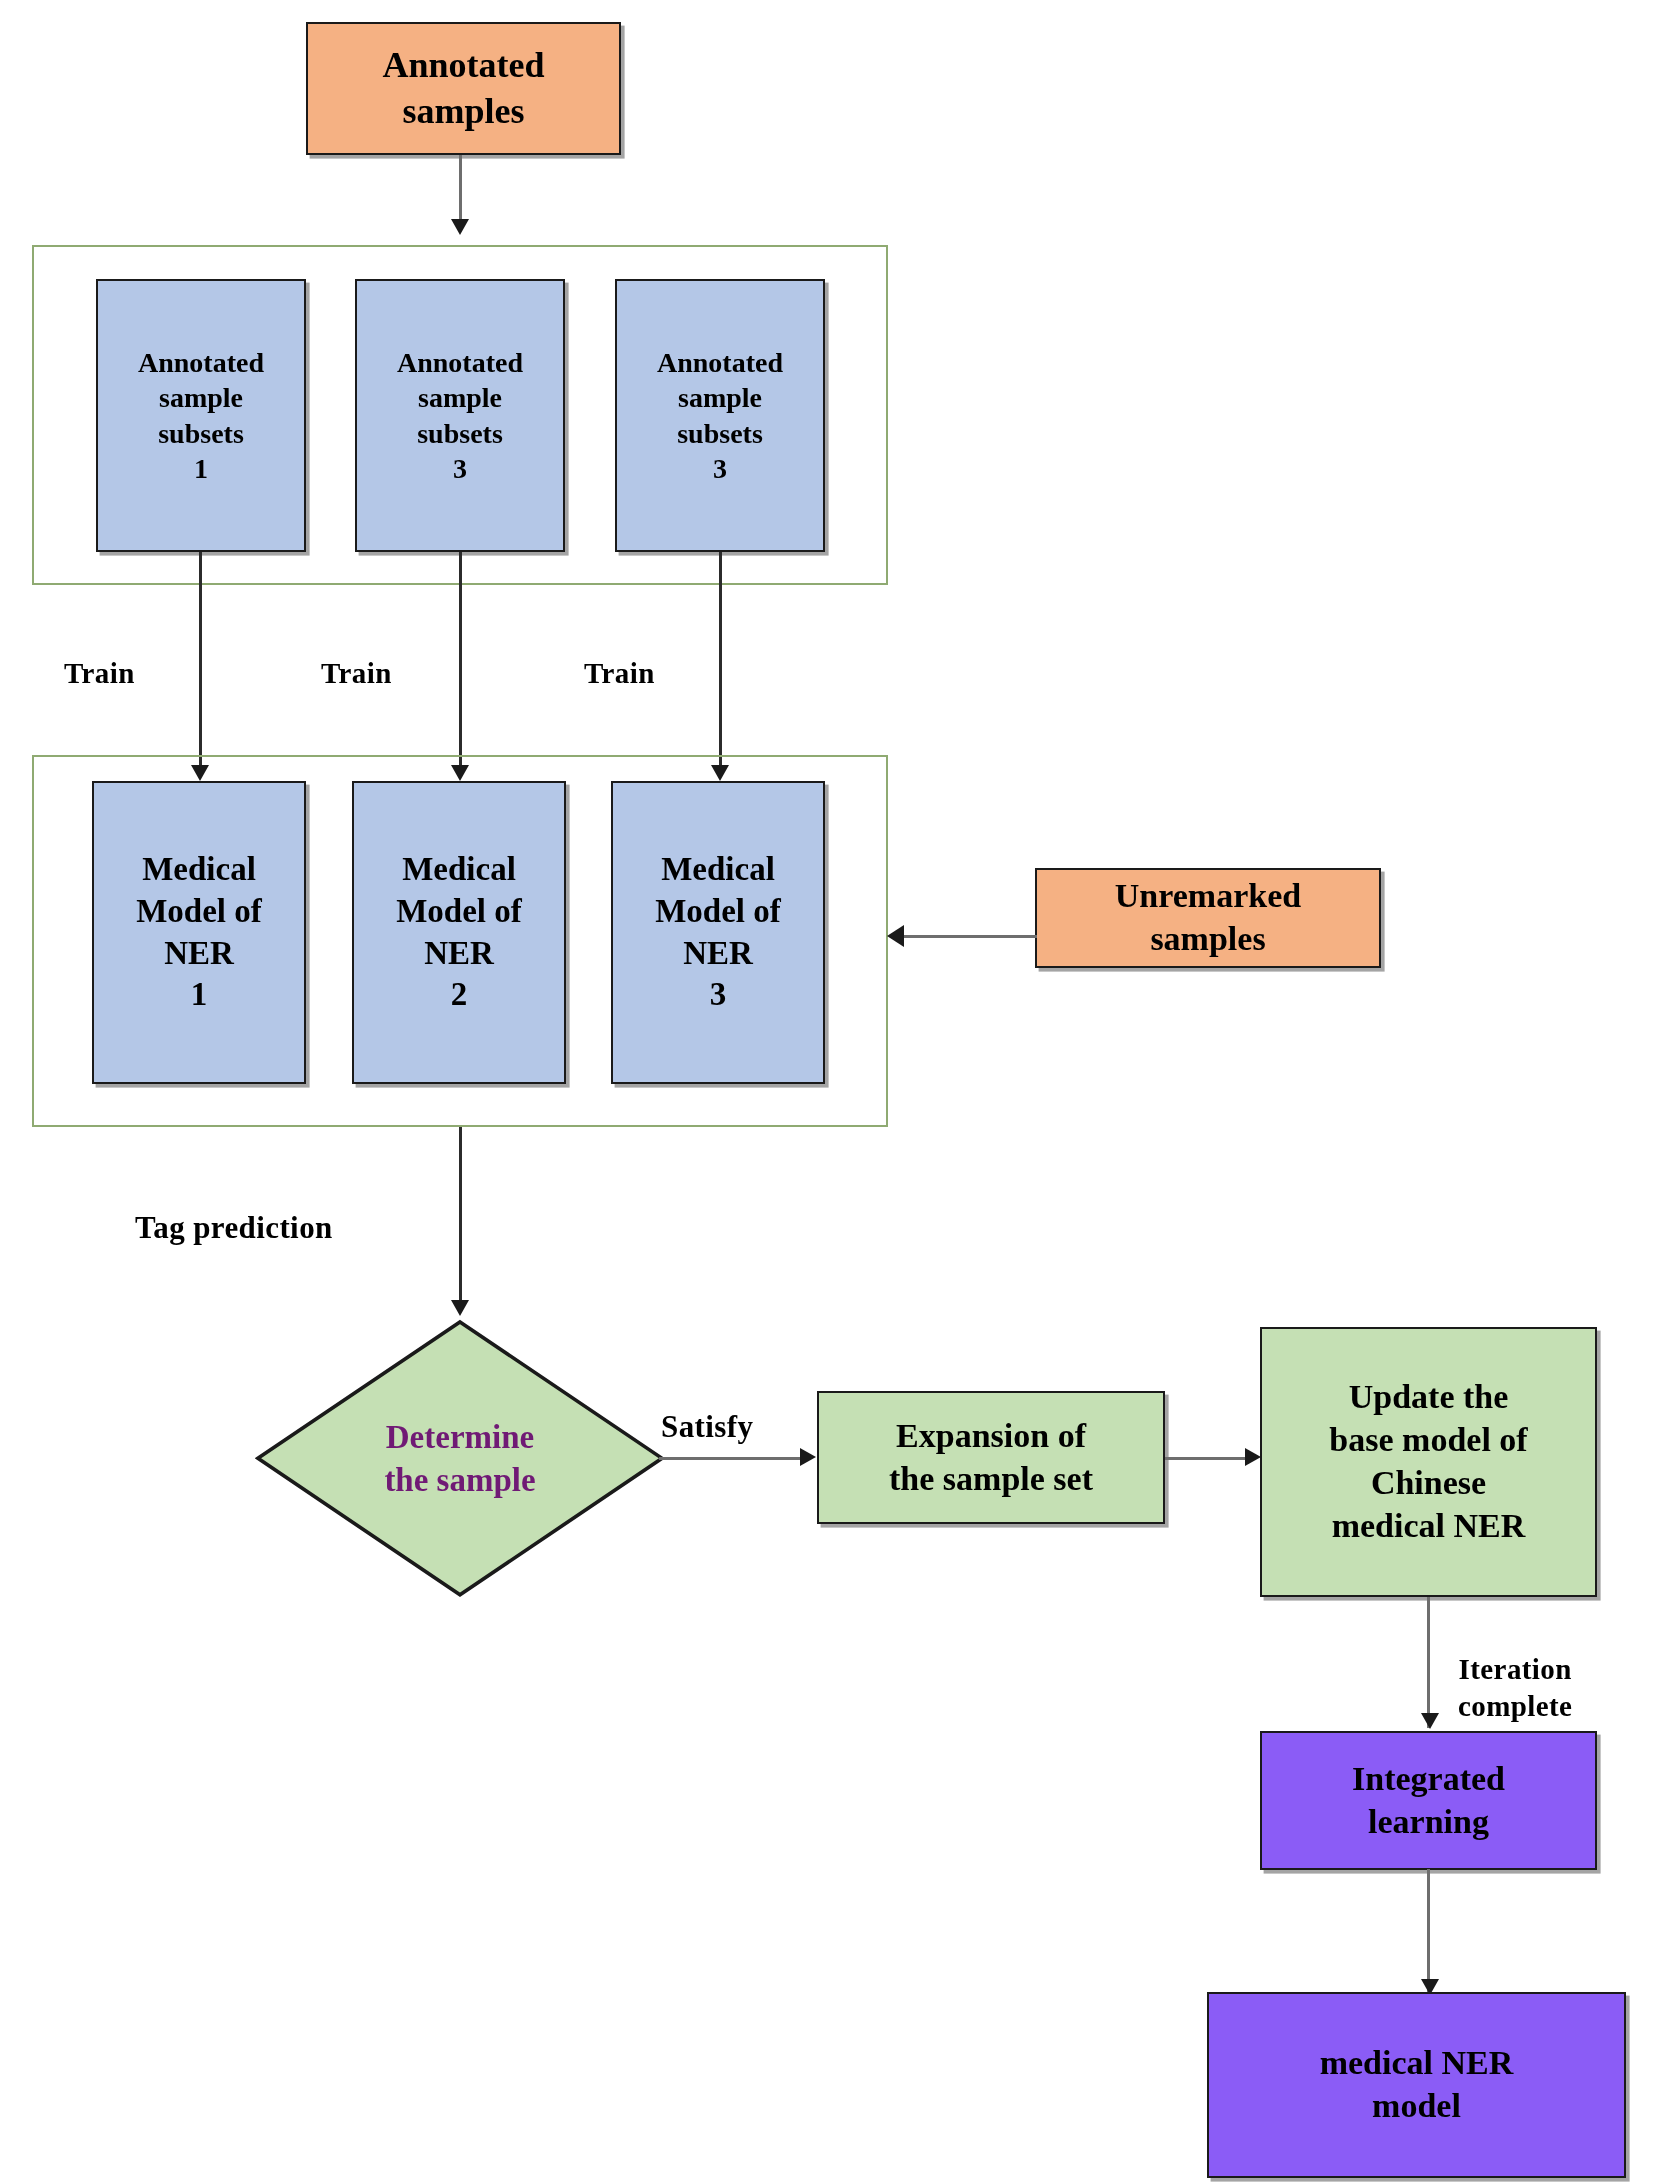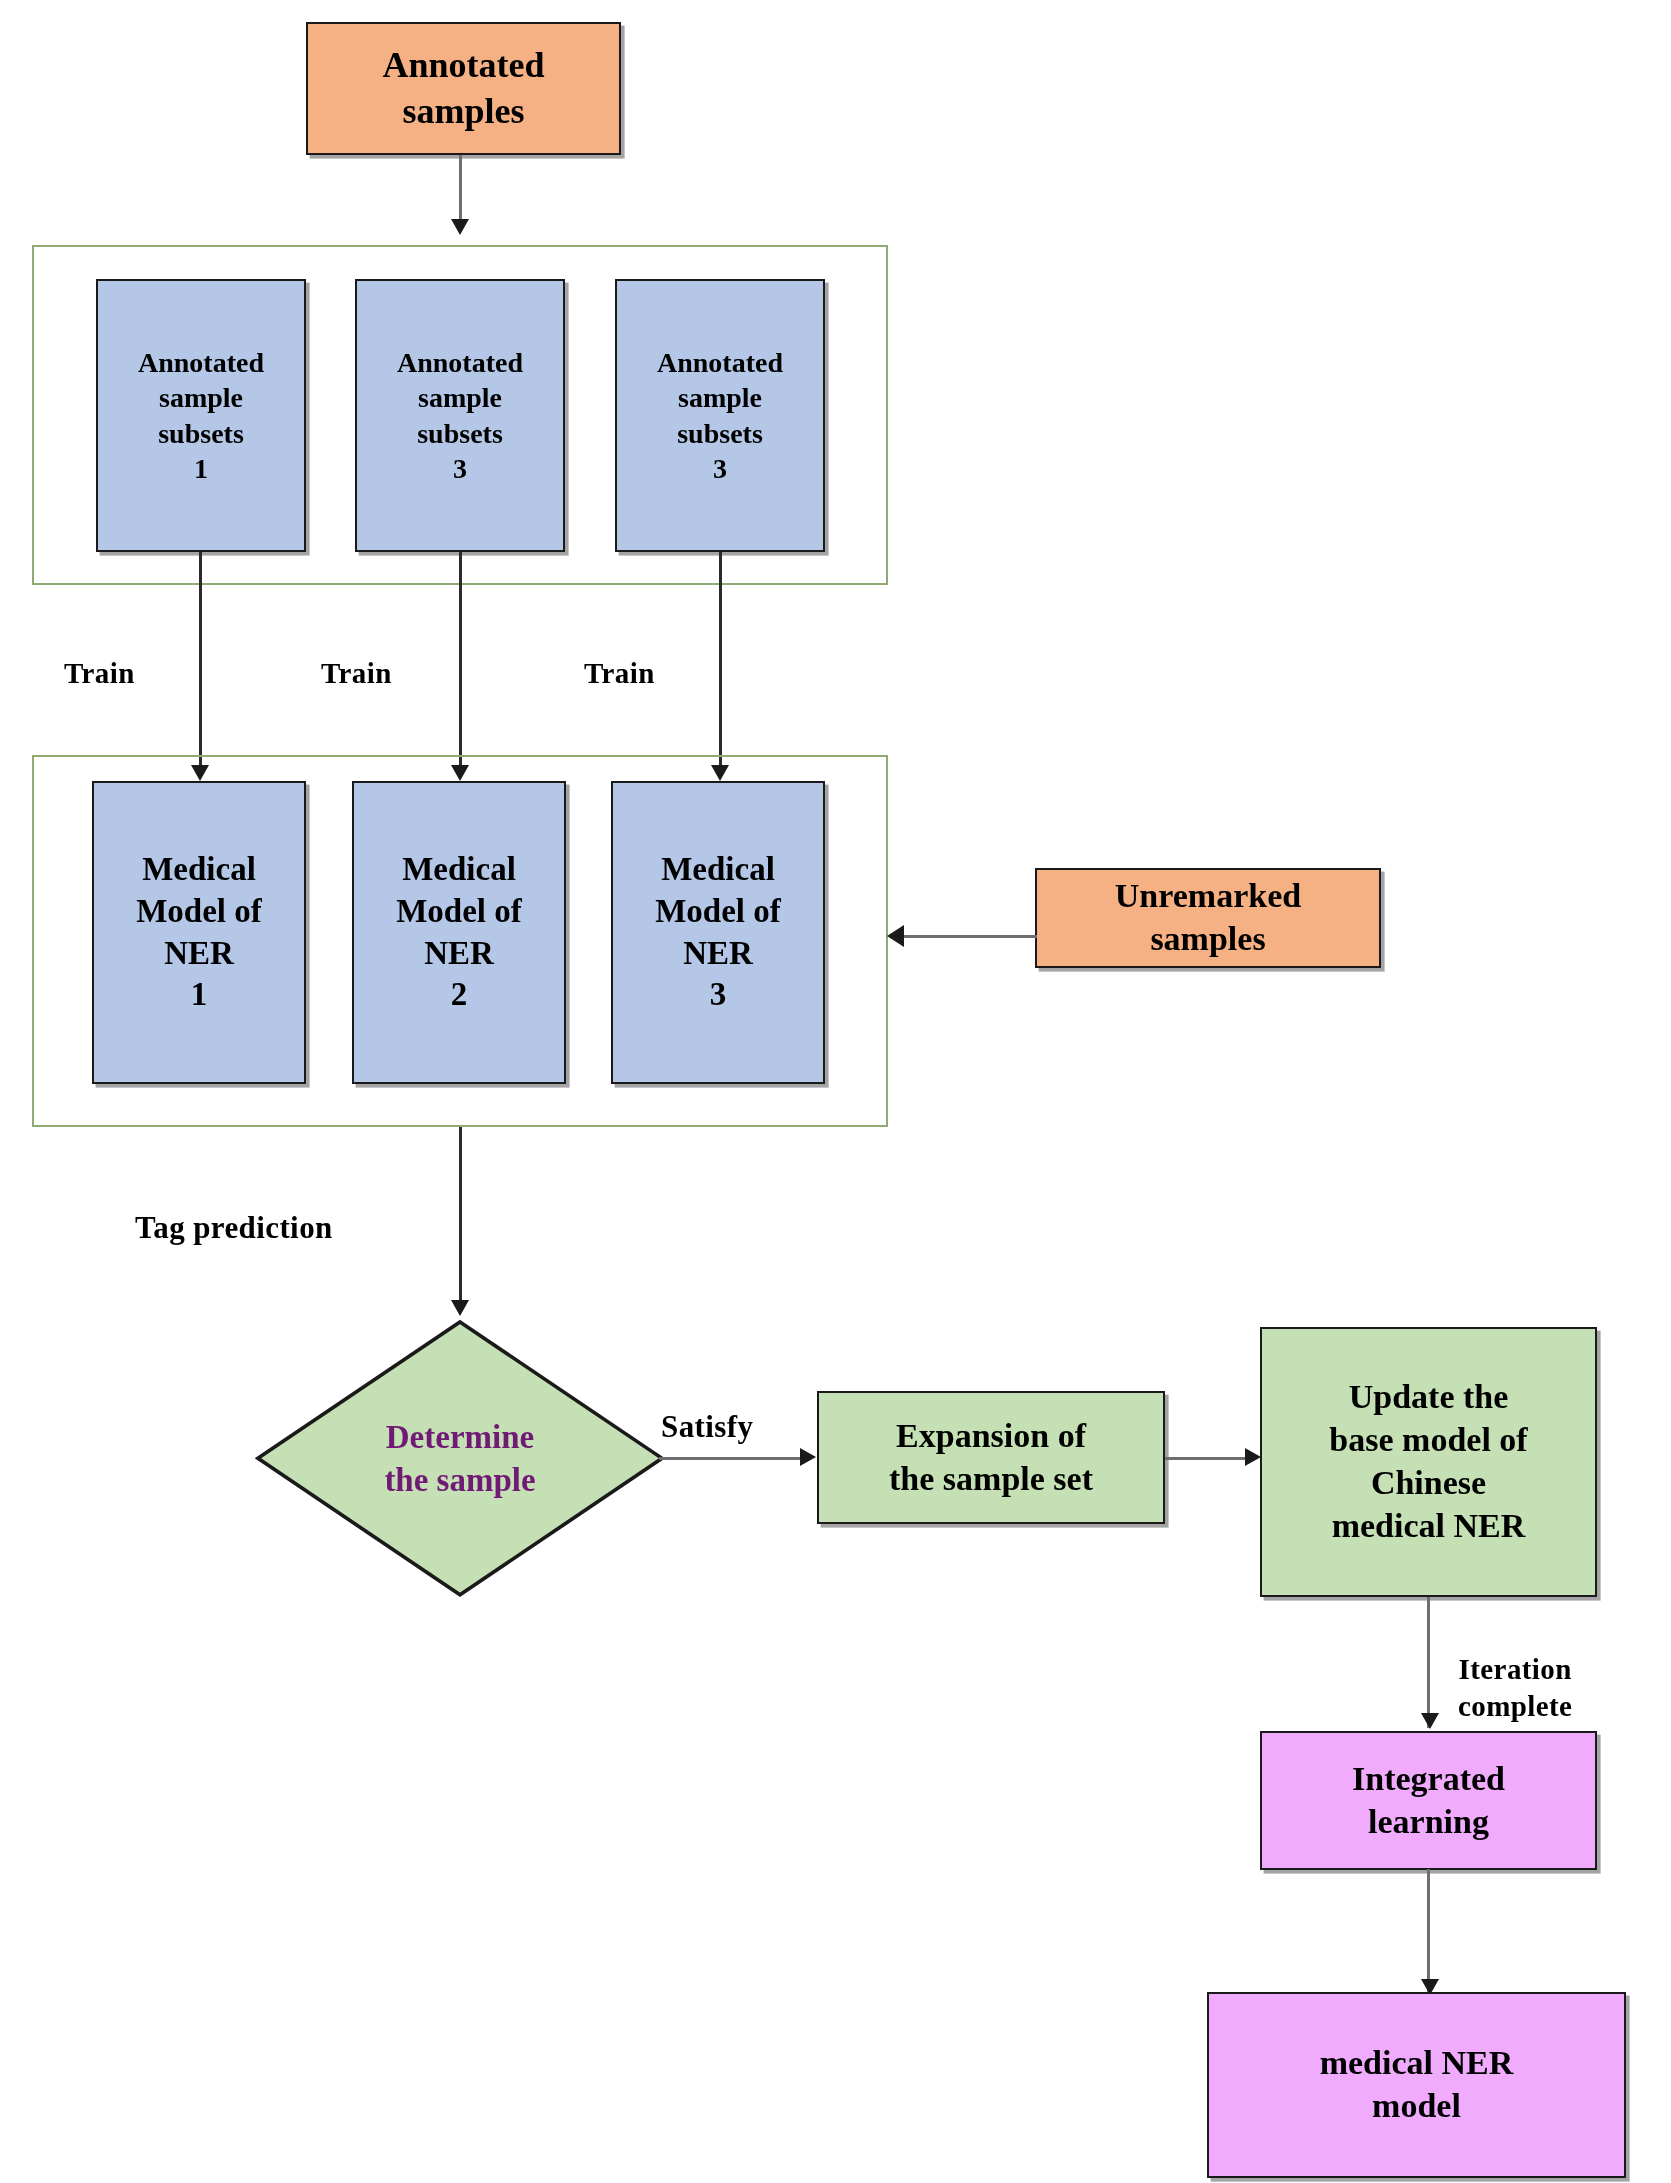--- a/index.html
+++ b/index.html
@@ -28,21 +28,21 @@
     font-weight: bold;
     line-height: 1.26;
     border: 2.2px solid #1a1a1a;
     box-shadow: 3.6px 3.6px 0 rgba(90,90,90,0.55);
   }
   .node .ln { display: block; width: 100%; }
 
   .orange { background: #F5B183; }
   .blue   { background: #B4C7E7; }
   .green  { background: #C5E0B4; }
-  .gray   { background: #f0abfc; }
+  .gray   { background: #8b5cf6; }
 
   
   .group {
     position: absolute;
     box-sizing: border-box;
     border: 2.9px solid #8FAA72;
     background: transparent;
   }
 
   

